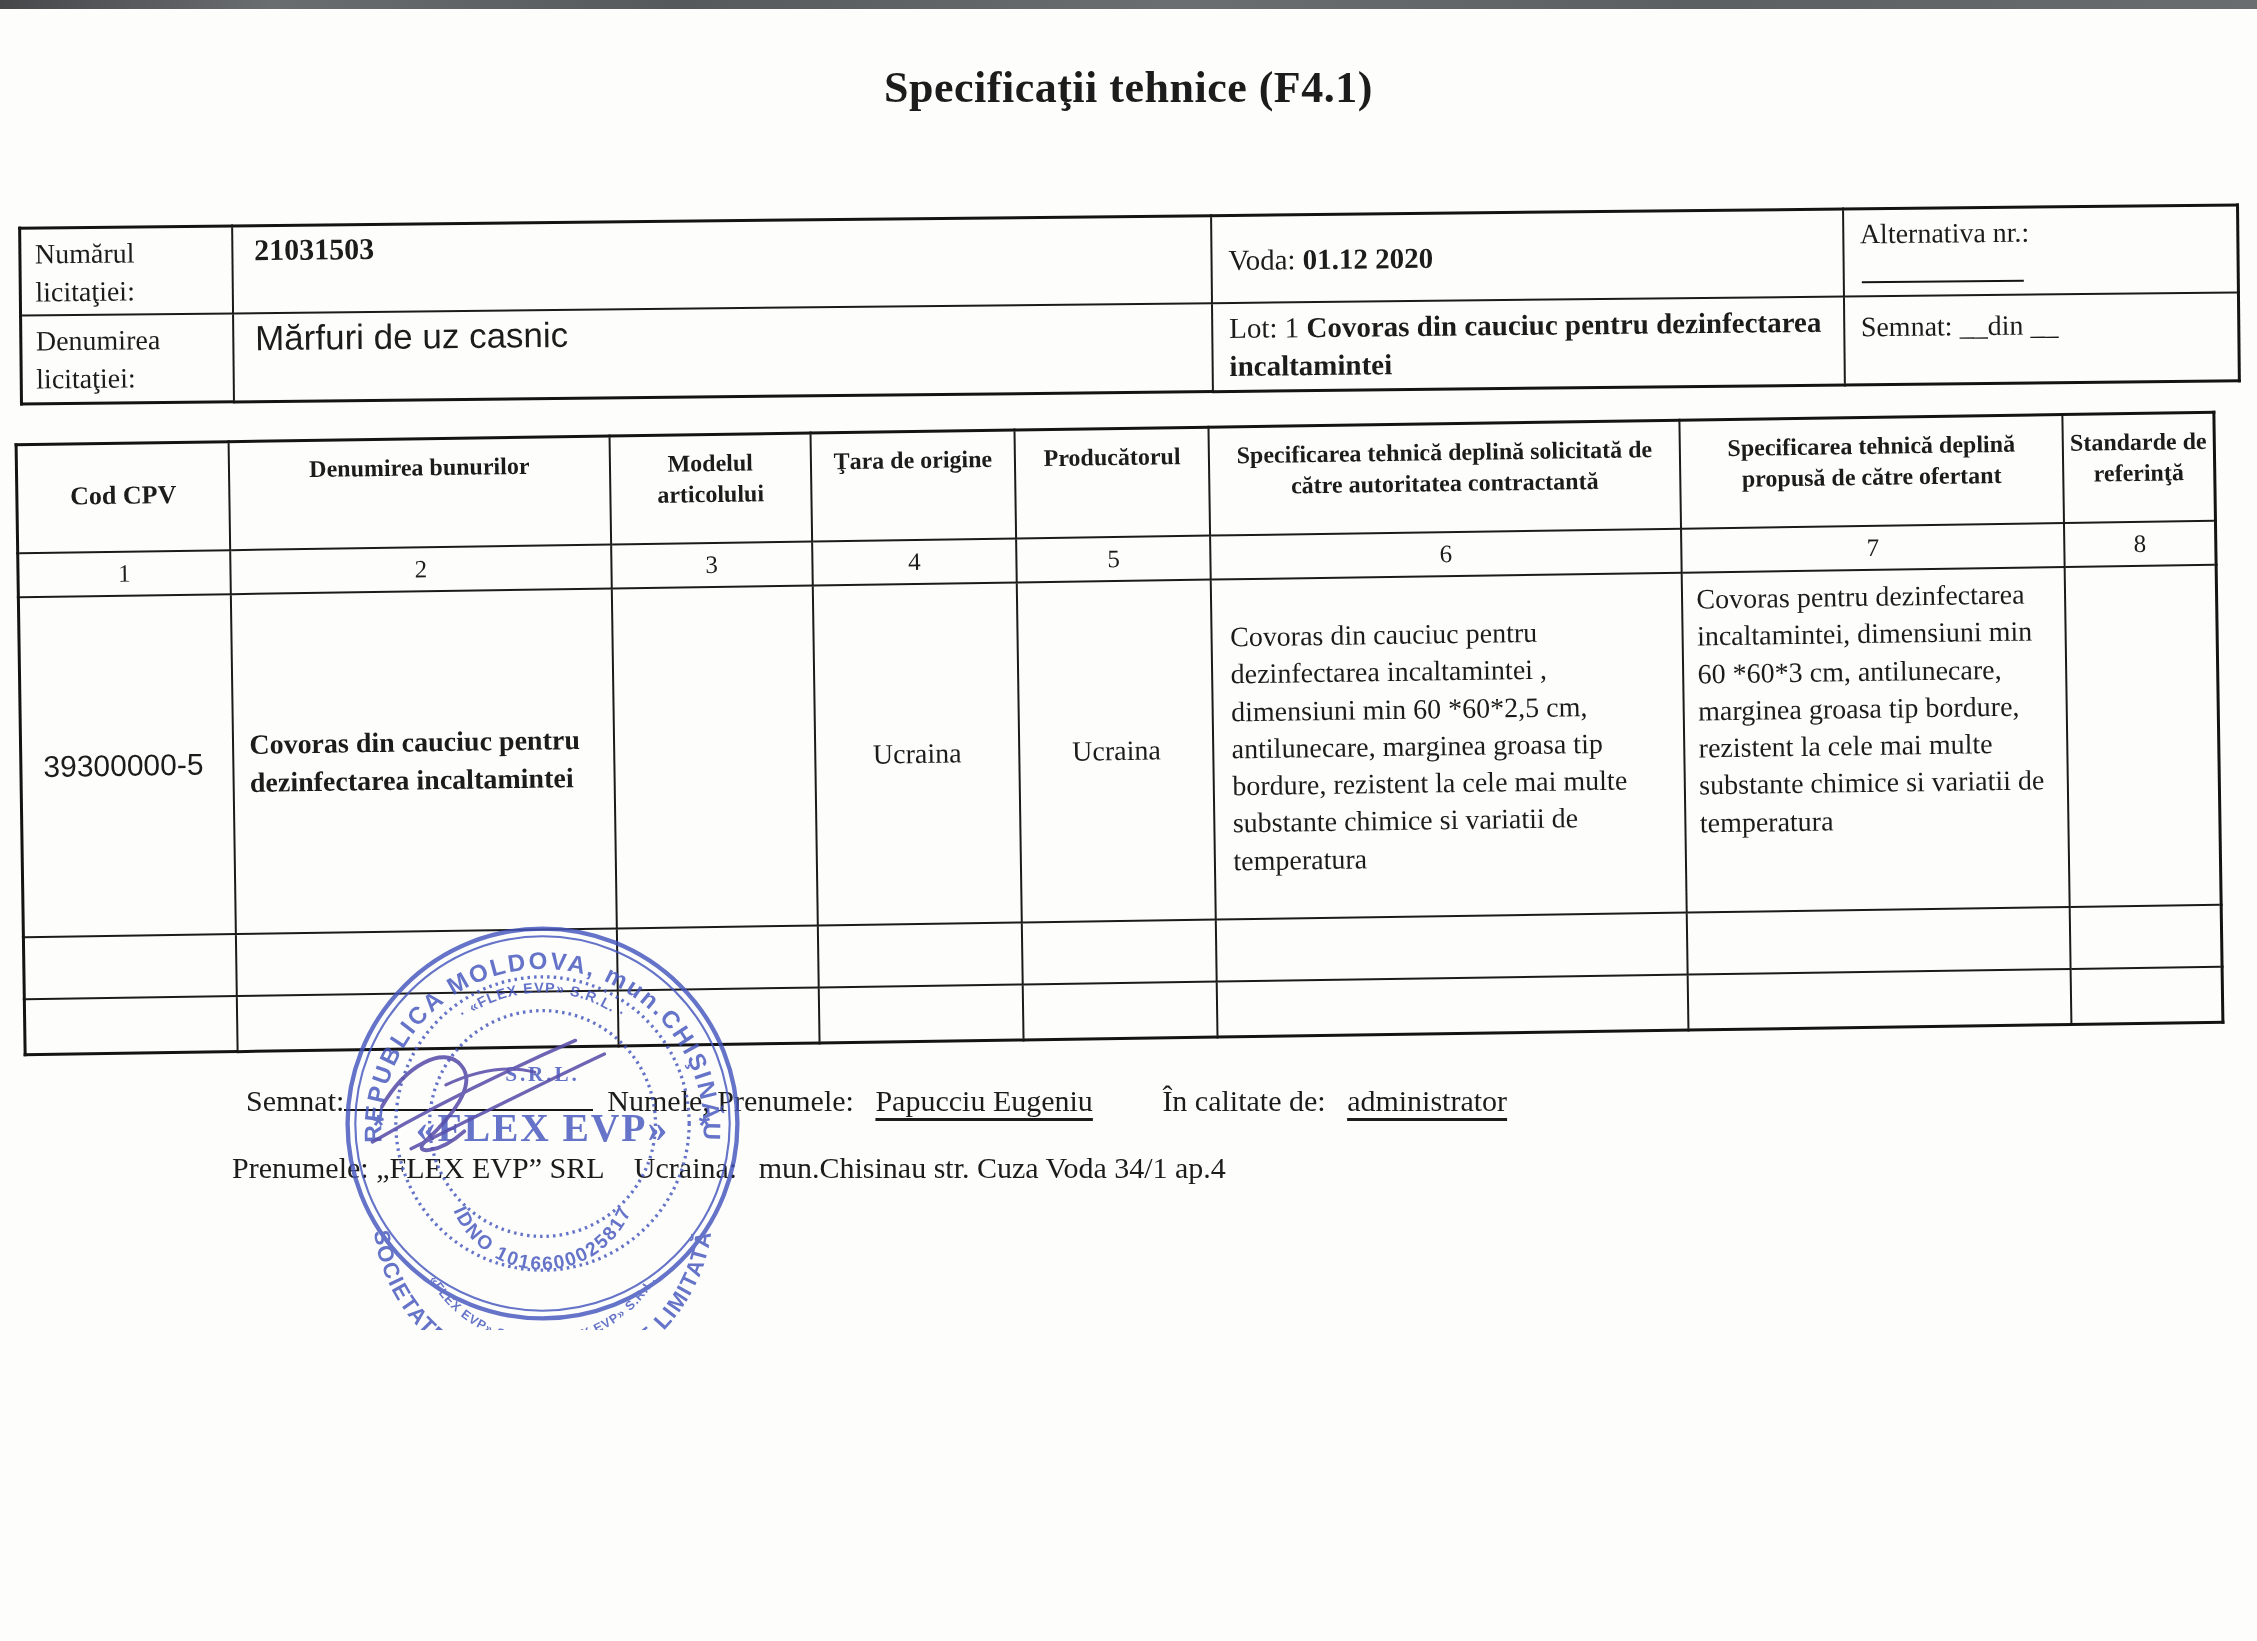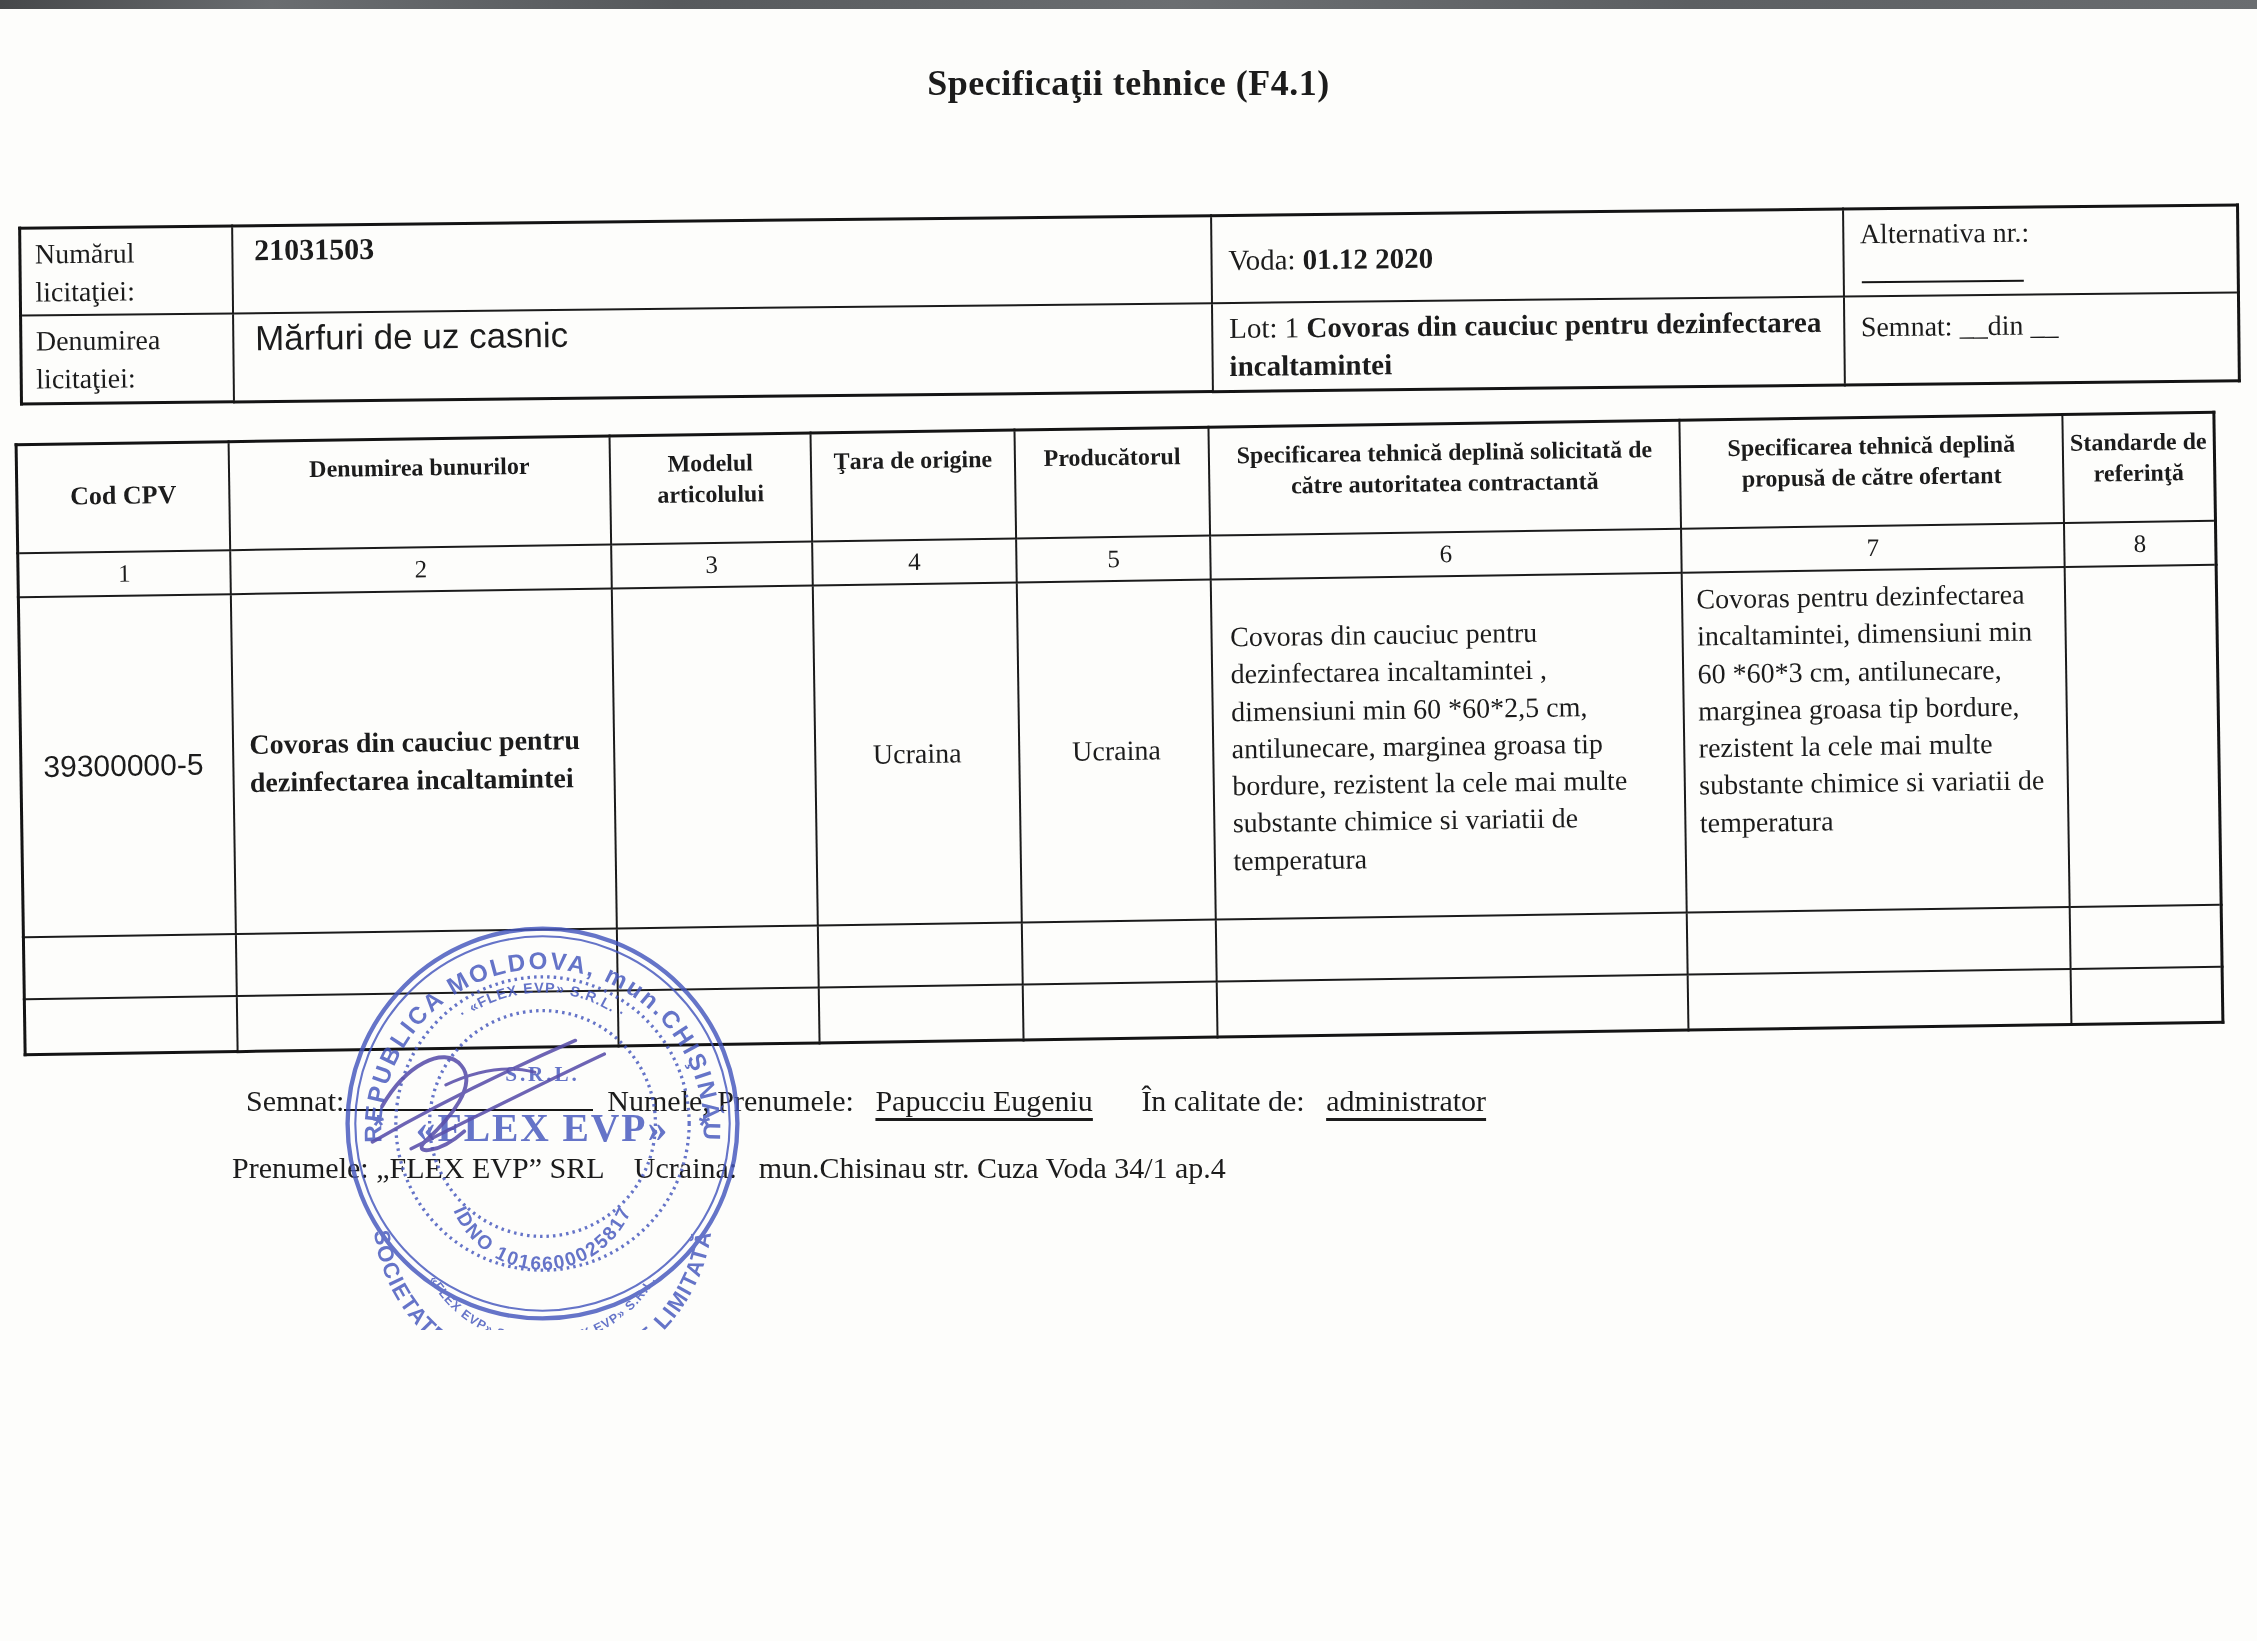--- a/index.html
+++ b/index.html
@@ -8,21 +8,21 @@
     background:#fdfdfb;color:#1c1c1c;
     font-family:"Liberation Serif", serif;
   }
   .scan-edge{
     position:absolute;top:0;left:0;width:2257px;height:8.7px;
     background:linear-gradient(90deg,#46484a 0%,#6a6d70 12%,#56595c 30%,#6b6e71 52%,#5c5f62 75%,#6a6d70 100%);
   }
   .page-title{
     position:absolute;top:62px;left:0;width:2257px;text-align:center;
     box-sizing:border-box;
-    font-size:36px;font-weight:bold;letter-spacing:0.5px;
+    font-size:44px;font-weight:bold;letter-spacing:0.5px;
   }
   table{border-collapse:collapse;table-layout:fixed;}
   td{border:2.5px solid #1b1b1b;box-sizing:border-box;overflow:hidden;}
 
   
   .info-table{
     position:absolute;left:19.3px;top:215px;width:2221px;
     transform:rotate(-0.6deg);transform-origin:center center;
     border:3.1px solid #141414;
   }
@@ -62,21 +62,21 @@
 
   
   .footer-line{position:absolute;font-size:30px;white-space:nowrap;}
   .fl1{left:246px;top:1078px;}
   .fl2{left:232px;top:1151px;}
   .blank-line{display:inline-block;width:249px;height:31px;border-bottom:2.9px solid #161616;}
   .b{font-weight:normal;}
   .u{text-decoration:underline;text-decoration-thickness:2.9px;text-underline-offset:6.8px;}
   .gap-s{margin-left:14px;}
   .gap-m{margin-left:23px;}
-  .gap-l{margin-left:41px;}
+  .gap-l{margin-left:62px;}
 
   
   .stamp-svg{position:absolute;left:336px;top:917px;width:413px;height:413px;opacity:0.82;}
   .sig-svg{position:absolute;left:355px;top:1025px;width:290px;height:145px;opacity:0.88;}
 </style>
 </head>
 <body>
 
 <div class="scan-edge"></div>
 

